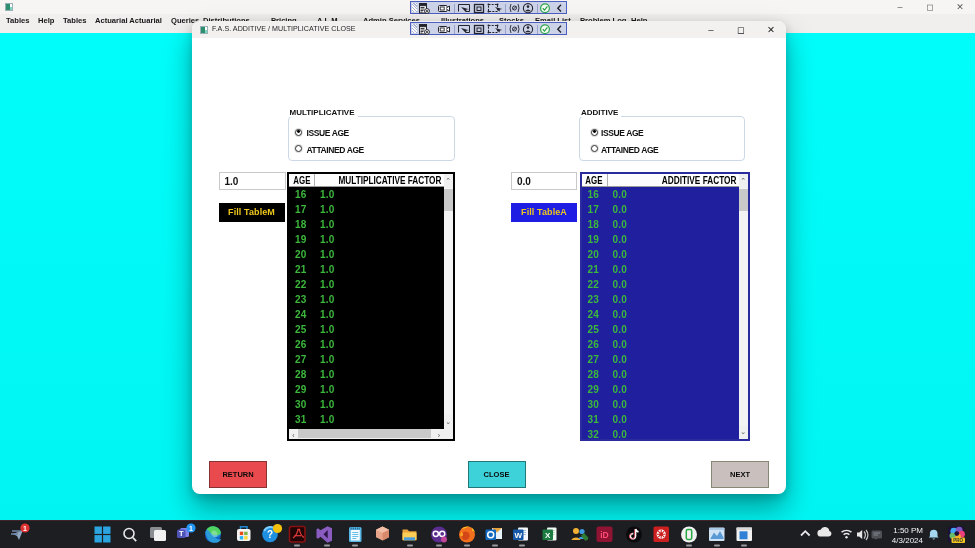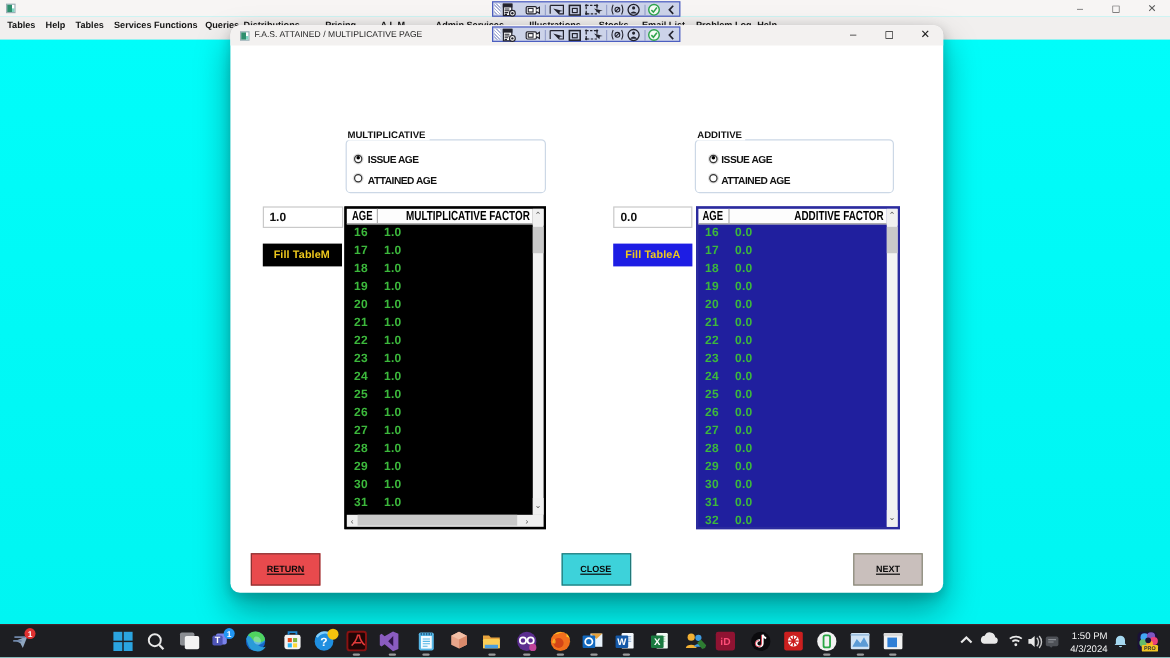--- a/index.html
+++ b/index.html
@@ -47,42 +47,42 @@
 .thead .c2 { flex:1; position:relative; font-size:11px; font-weight:bold; }
 .thead .c2 span { position:absolute; right:2px; top:0; line-height:12.5px; white-space:nowrap; transform:scaleX(.75); transform-origin:right center; }
 .trow { position:absolute; left:0; height:15px; color:#3cb83c; font-size:10px; font-weight:bold; line-height:15px; letter-spacing:0.2px; }
 .vsb { position:absolute; right:0; top:0; bottom:0; width:9.5px; background:#f3f3f3; }
 .vsb .up, .vsb .dn { position:absolute; left:0; width:9.5px; height:14px; background:#f0f0f0; color:#555; text-align:center; }
 .vsb .up { top:0; } .vsb .dn { bottom:0; }
 .vsb .th { position:absolute; left:0.5px; width:8.5px; background:#c9c9c9; }
 .hsb { position:absolute; left:0; bottom:0; height:10px; background:#f0f0f0; }
 .arr { font-size:7px; line-height:14px; }
 
-.bbtn { font-size:7.5px; font-weight:bold; color:#0a0a0a; text-align:center; line-height:25px;text-decoration:underline; }
+.bbtn { font-size:7.5px; font-weight:bold; color:#0a0a0a; text-align:center; line-height:25px; }
 
 #taskbar { left:0; top:520px; width:975px; height:28px; background:#1d1e22; border-top:1px solid #43232a; }
 </style>
 </head>
 <body>
 <div id="stage">
   <div class="abs" id="client"></div>
   <div class="abs" id="titlebar">
     <div class="abs" id="appico">
         <i></i>
         <b></b>
       </div>
     <div class="abs winbtn" style="left:890px;">–</div>
     <div class="abs winbtn" style="left:920px;">◻</div>
     <div class="abs winbtn" style="left:950px;">✕</div>
   </div>
   <div class="abs" id="menubar">
     <div class="abs mi" style="left:6px;">Tables</div>
     <div class="abs mi" style="left:38px;">Help</div>
     <div class="abs mi" style="left:63px;">Tables</div>
-    <div class="abs mi" style="left:95px;">Services Functions</div>
+    <div class="abs mi" style="left:95px;">Actuarial Actuarial</div>
     <div class="abs mi" style="left:171px;">Queries</div>
     <div class="abs mi" style="left:203px;">Distributions</div>
     <div class="abs mi" style="left:271px;">Pricing</div>
     <div class="abs mi" style="left:317px;">A.L.M.</div>
     <div class="abs mi" style="left:363px;">Admin Services</div>
     <div class="abs mi" style="left:441px;">Illustrations</div>
     <div class="abs mi" style="left:499px;">Stocks</div>
     <div class="abs mi" style="left:535px;">Email List</div>
     <div class="abs mi" style="left:580px;">Problem Log</div>
     <div class="abs mi" style="left:631px;">Help</div>
@@ -137,21 +137,21 @@
 </g>
 </svg>
     </div>
 
   <div class="abs" id="dialog">
     <div class="abs" id="dtitle">
       <div class="abs" id="dico">
           <i></i>
           <b></b>
         </div>
-      <div class="abs" id="dtitletxt">F.A.S. ATTAINED / MULTIPLICATIVE PAGE</div>
+      <div class="abs" id="dtitletxt">F.A.S. ADDITIVE / MULTIPLICATIVE CLOSE</div>
       <div class="abs dwinbtn" style="left:508px;">–</div>
       <div class="abs dwinbtn" style="left:538px;">◻</div>
       <div class="abs dwinbtn" style="left:568px;">✕</div>
     </div>
 
     <div class="abs tbar" style="left:218px; top:0.5px;">
         <div class="grip"></div>
         <svg width="157" height="13" viewBox="0 0 157 13" style="position:absolute;left:0;top:0;">
 <g stroke="#23232e" fill="none" stroke-width="1">
 

